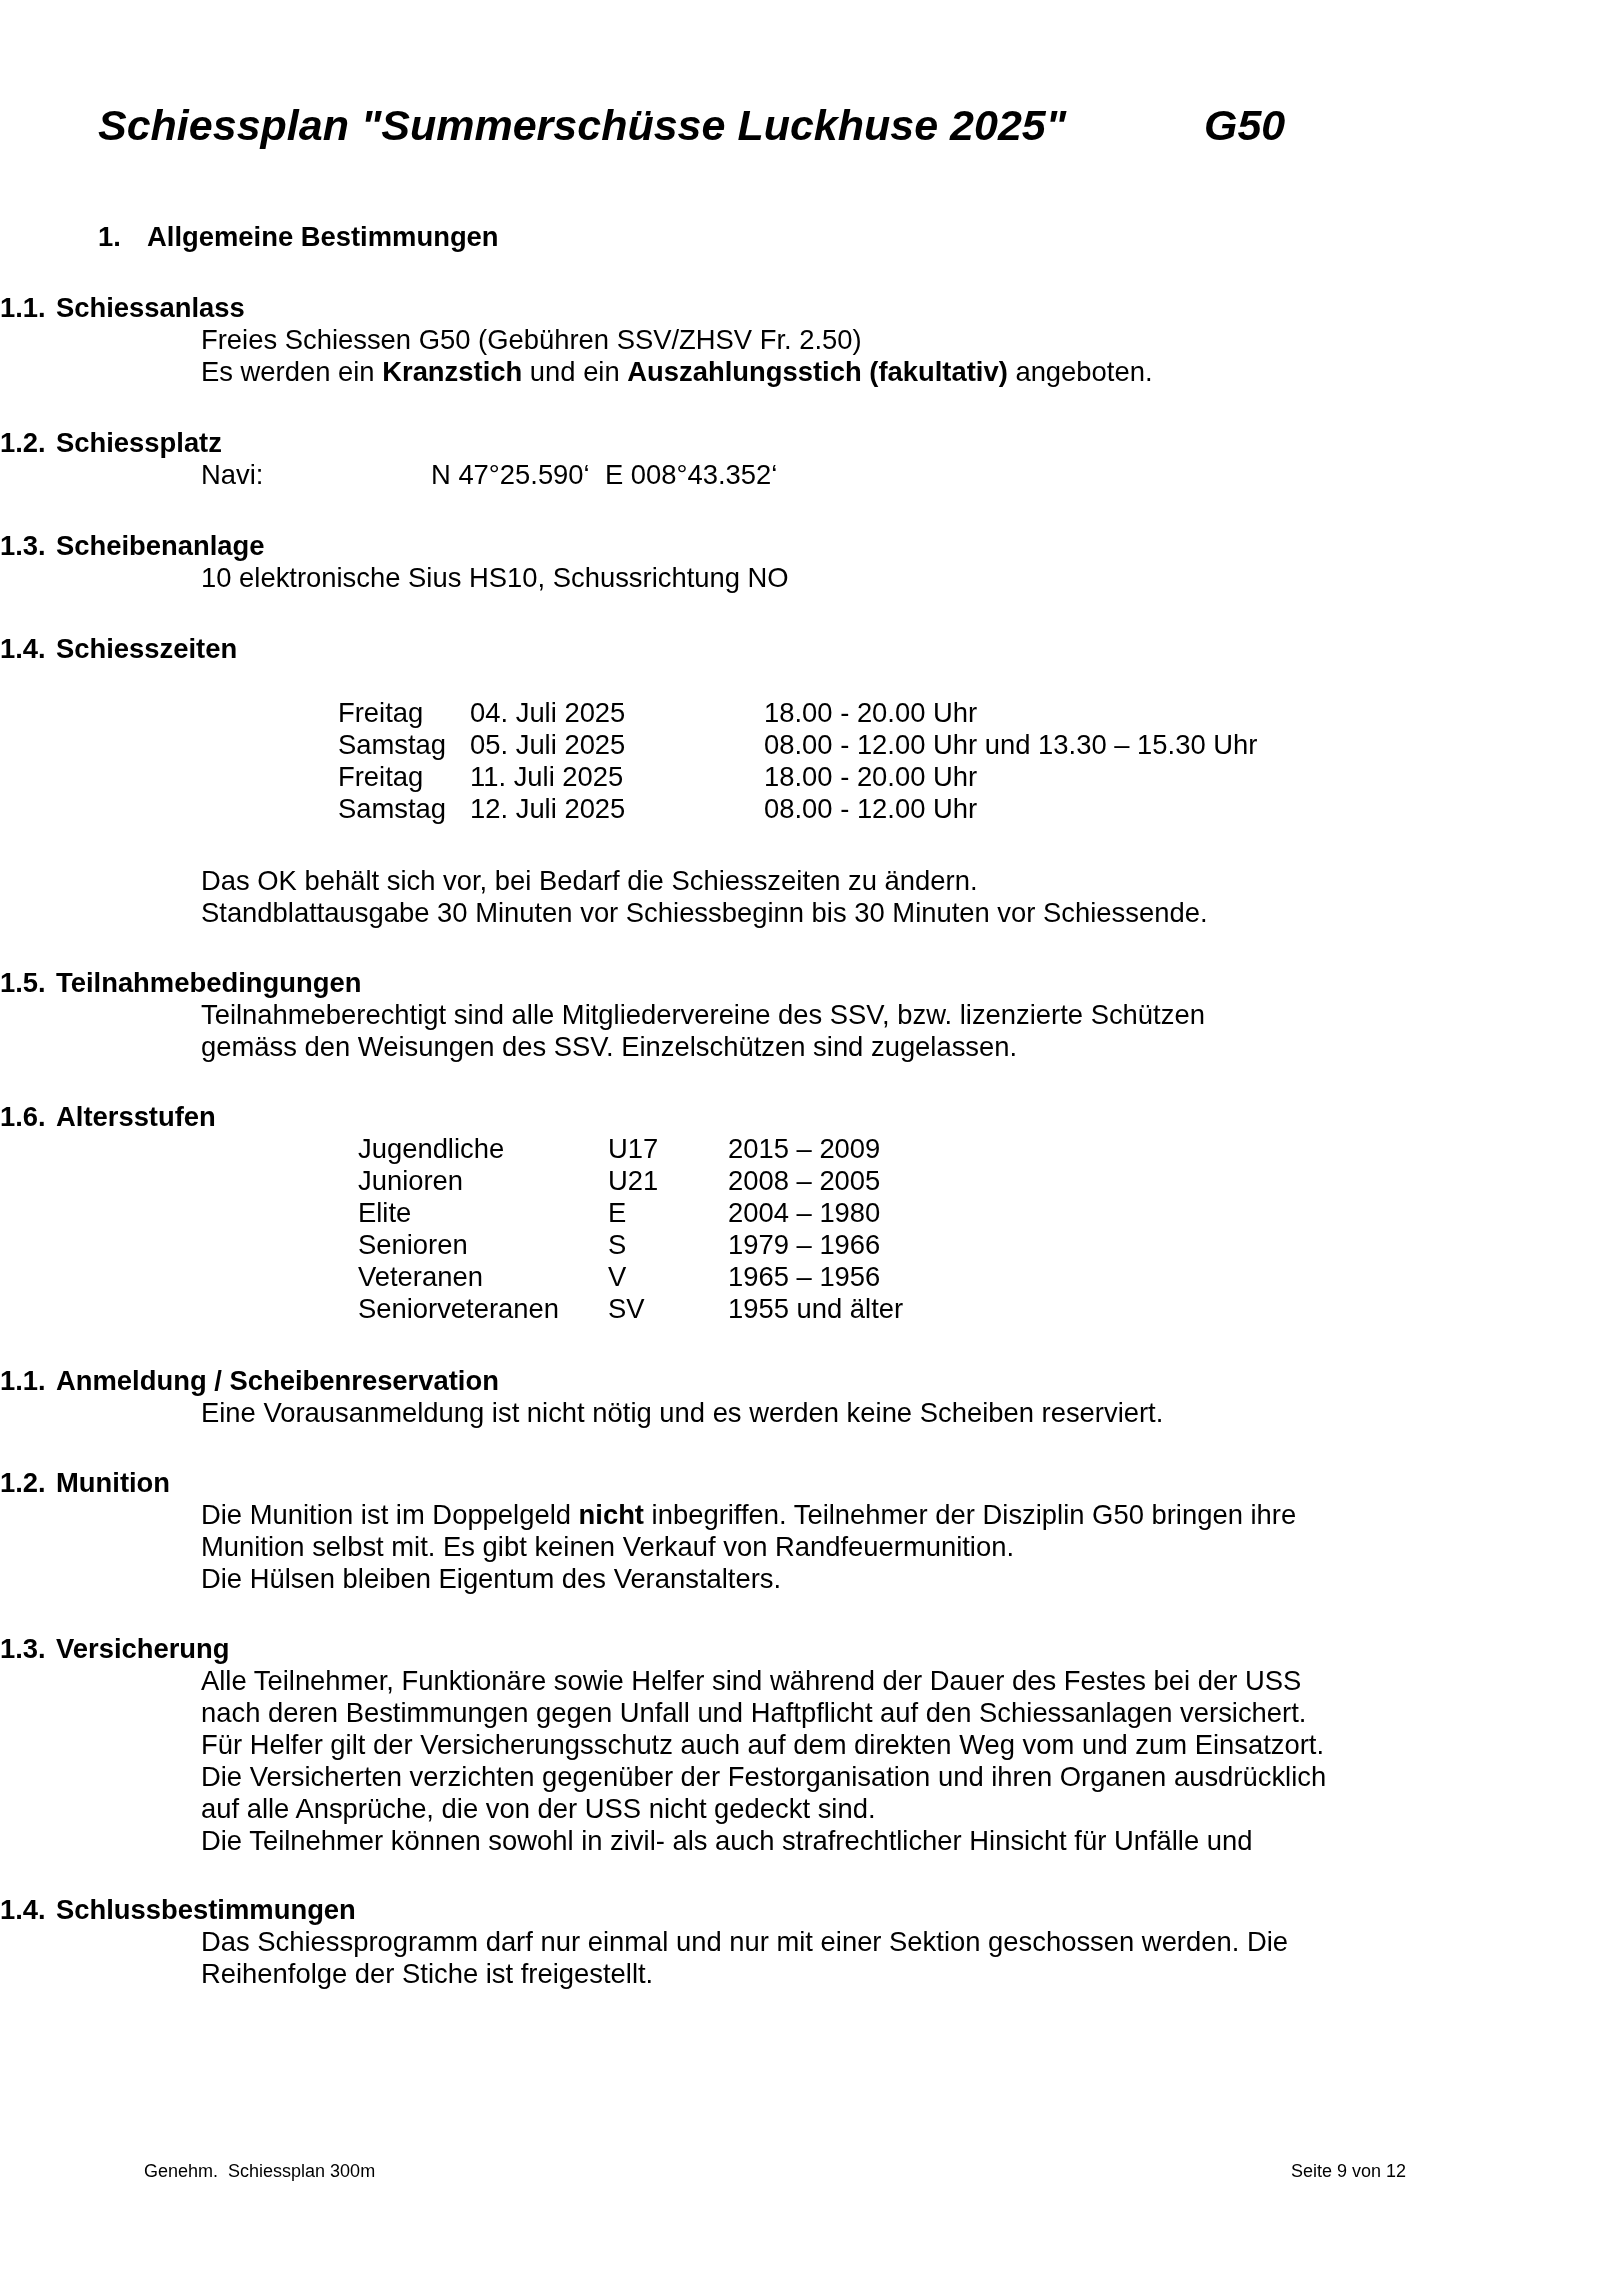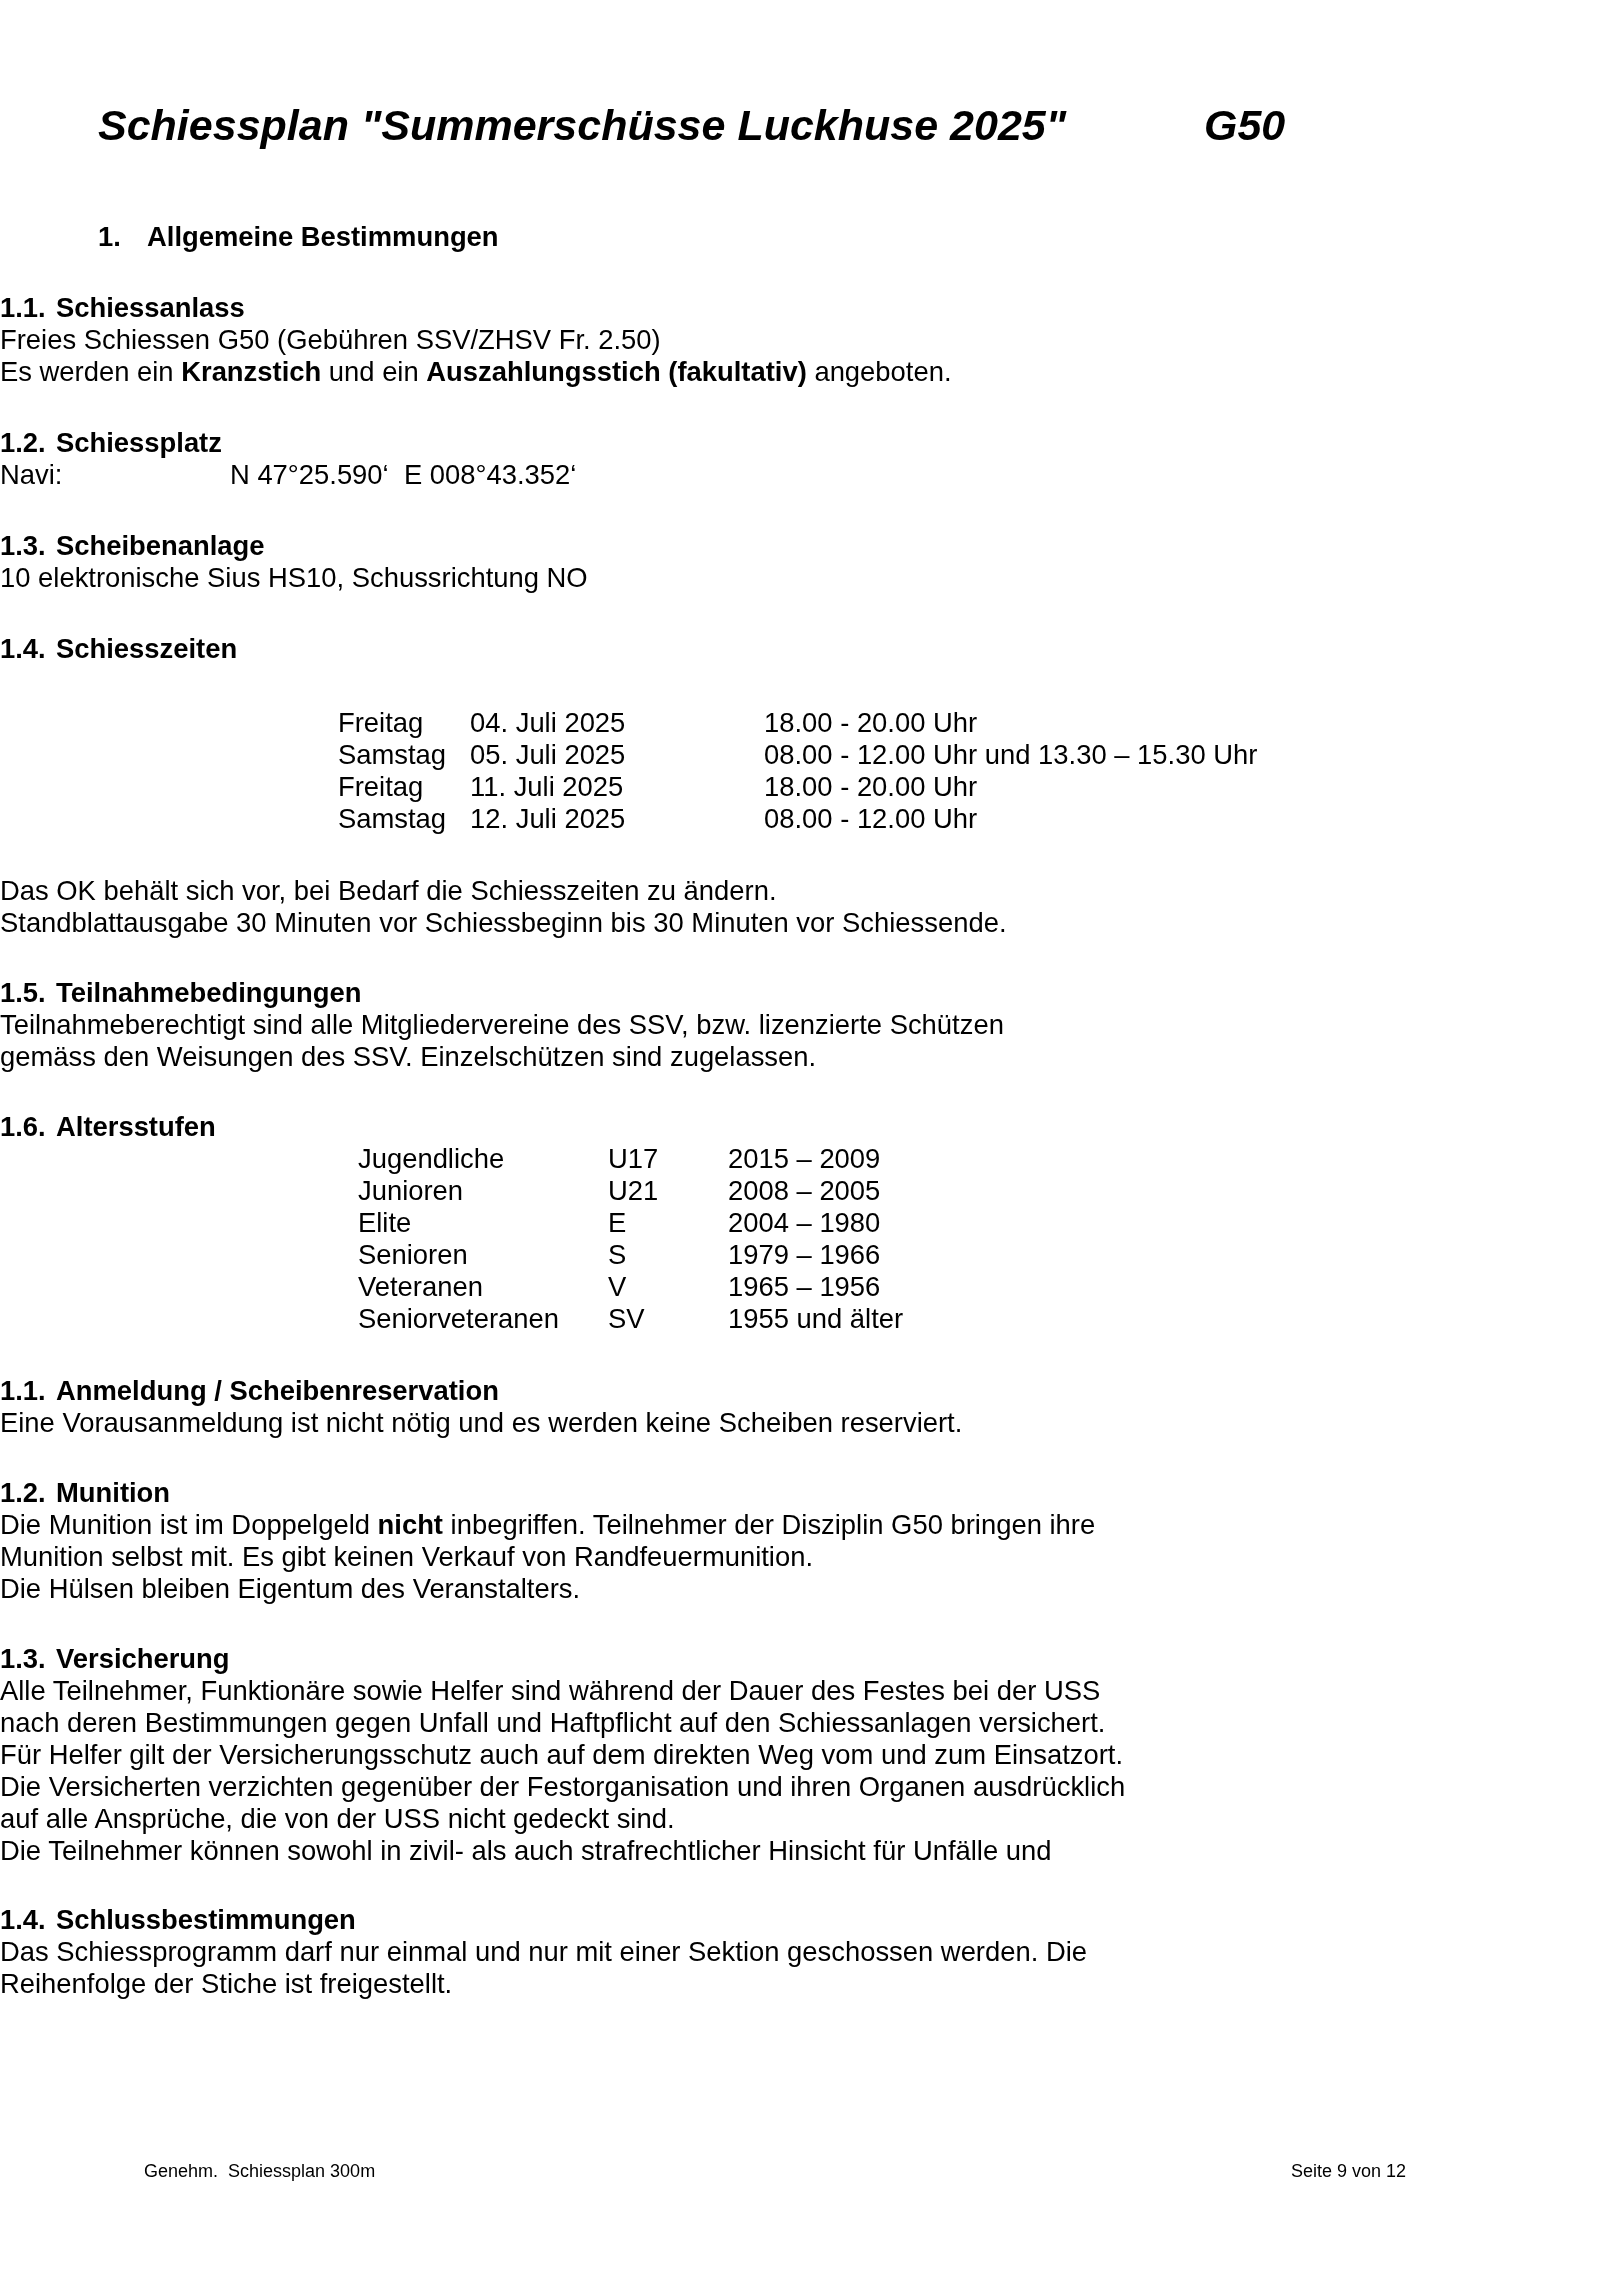--- a/index.html
+++ b/index.html
@@ -27,26 +27,26 @@
     margin-top:69px;margin-left:98px;
     font-weight:bold;white-space:nowrap;
   }
   .h1-num{display:inline-block;width:49px;}
   
   .sub-h{
     font-weight:bold;white-space:nowrap;
   }
   .sub-num{display:inline-block;width:56px;font-weight:bold;}
   
-  .body-block{}
+  .body-block{margin-left:201px;}
   .line{white-space:pre;}
   b{font-weight:bold;}
   
   .mt40{margin-top:39px;}
-  .mt43{margin-top:42px;}
+  .mt43{margin-top:32px;}
   .mt41{margin-top:40px;}
   .mt39{margin-top:38px;}
   .mt38{margin-top:37px;}
   
   .schedule{margin-left:338px;}
   .sched-day{display:inline-block;width:132px;}
   .sched-date{display:inline-block;width:294px;}
   
   .ages{margin-left:358px;}
   .age-label{display:inline-block;width:250px;}

